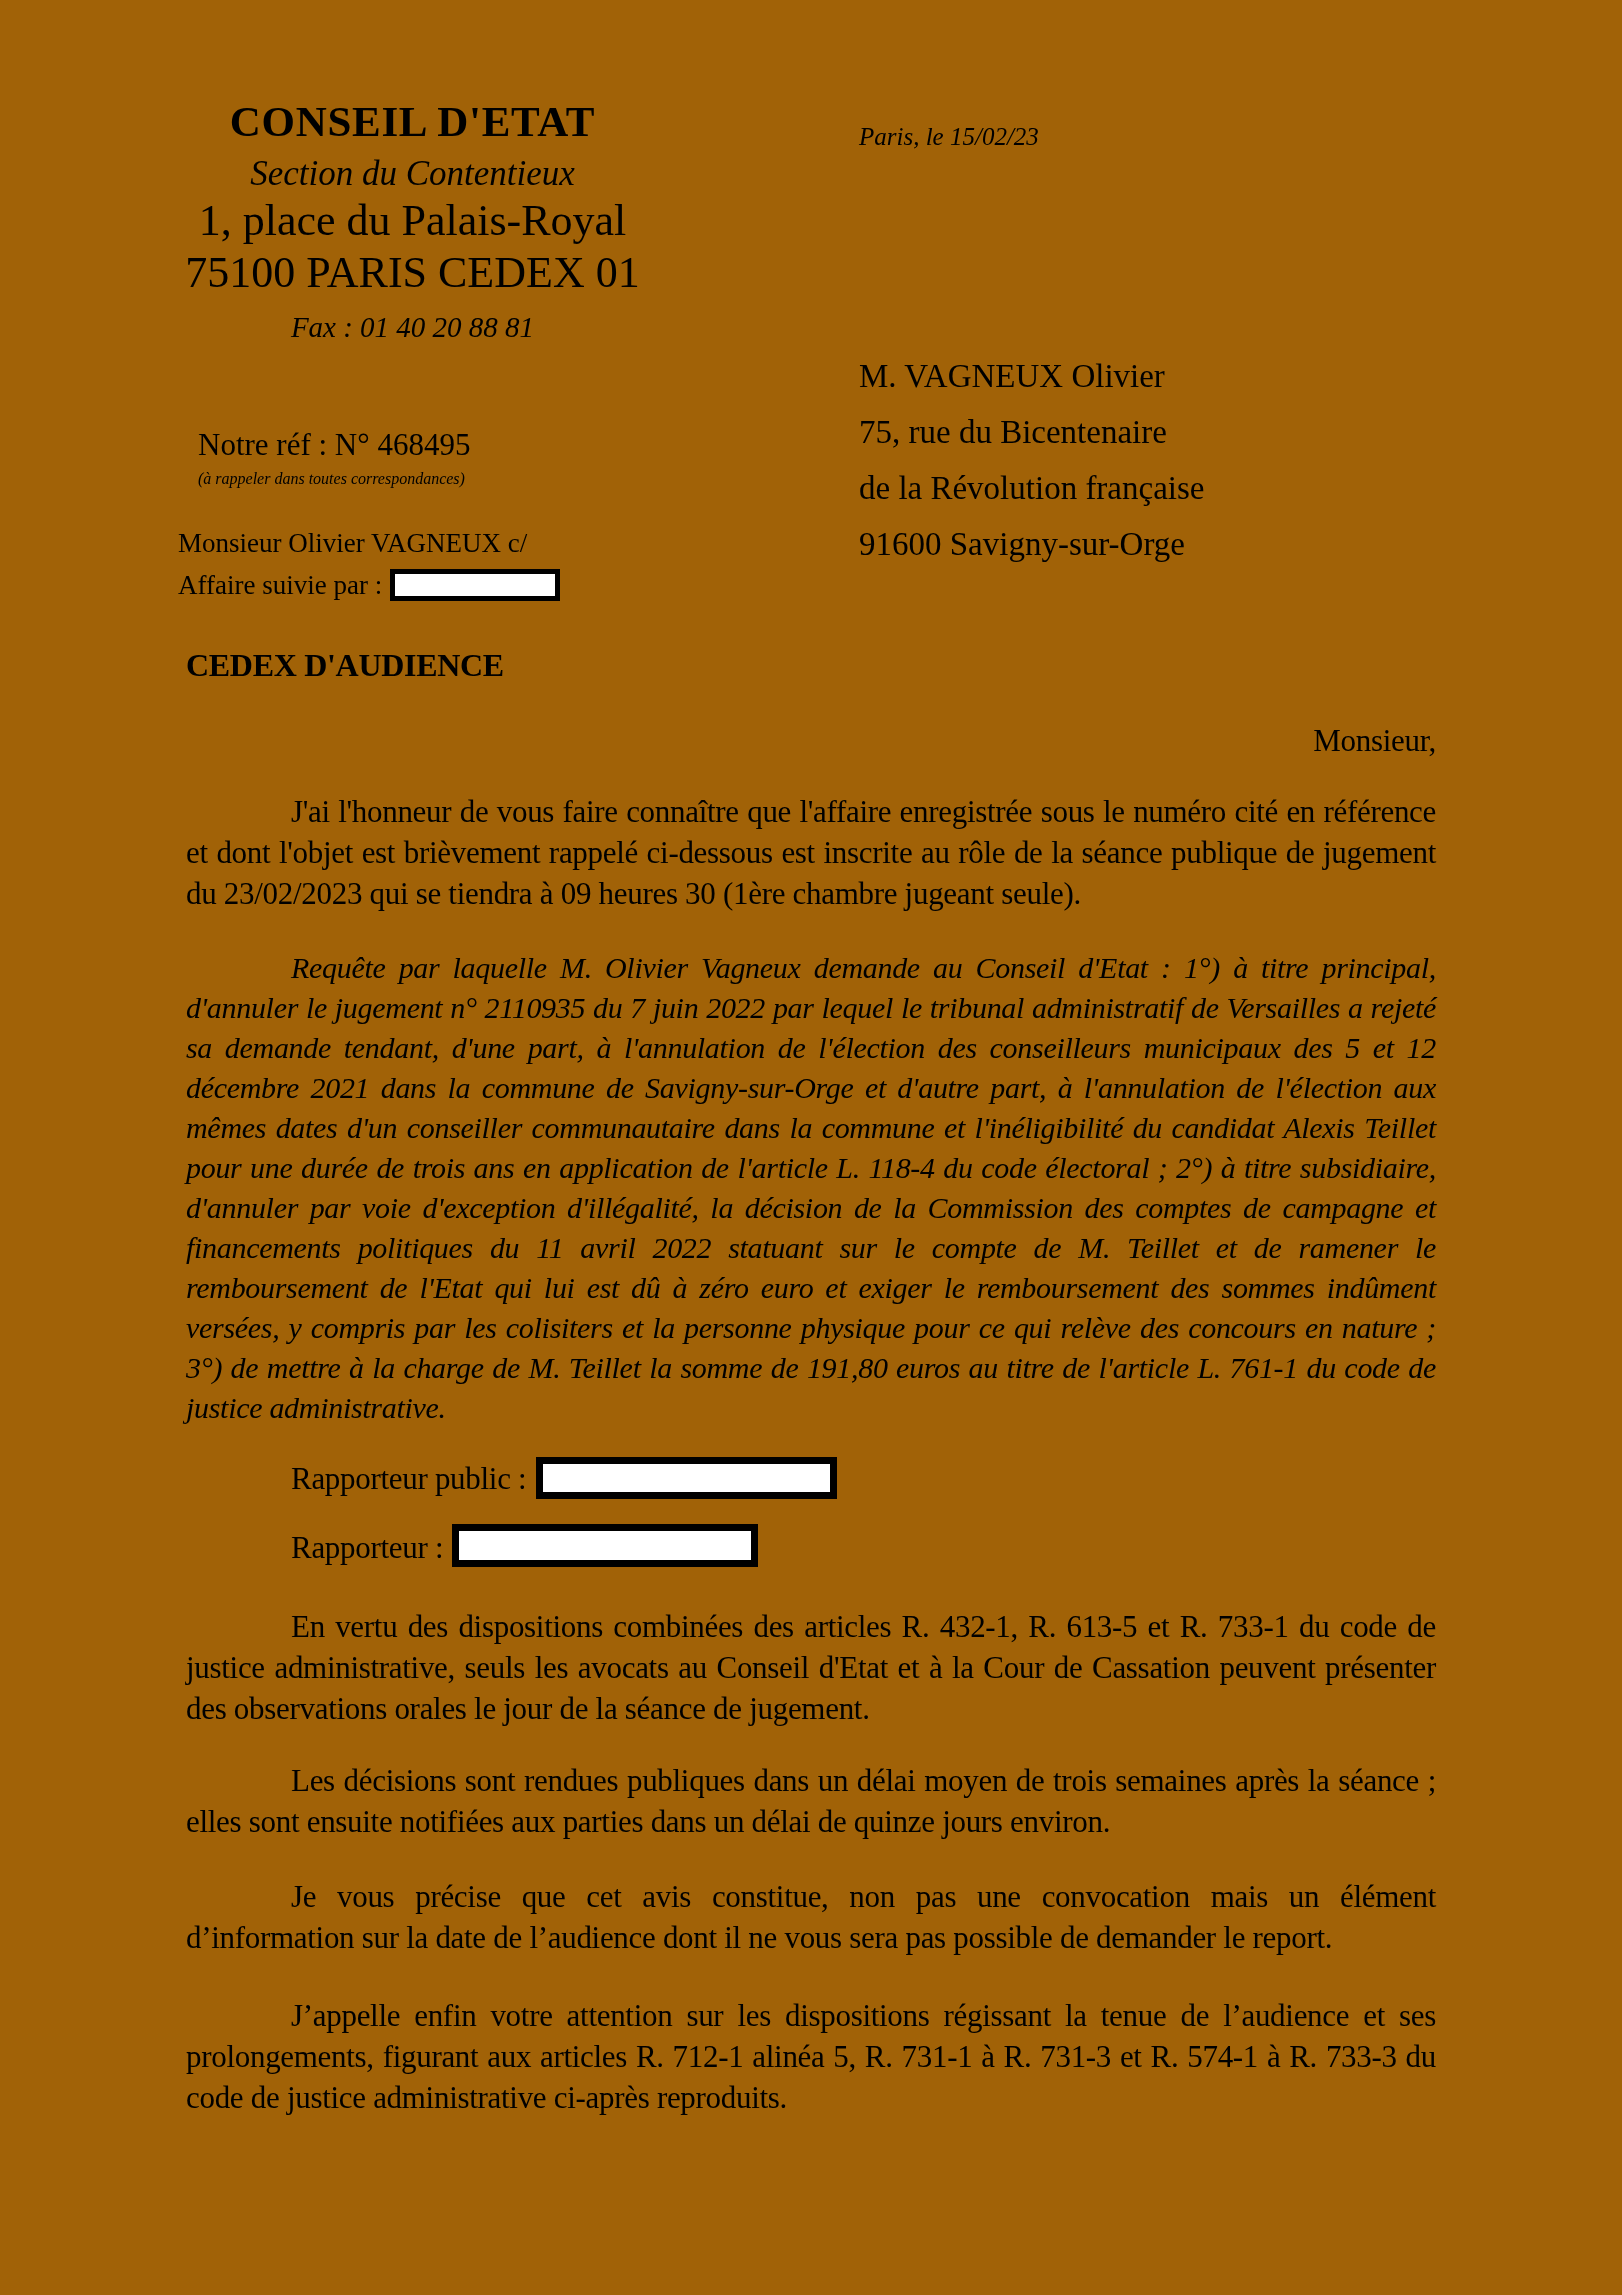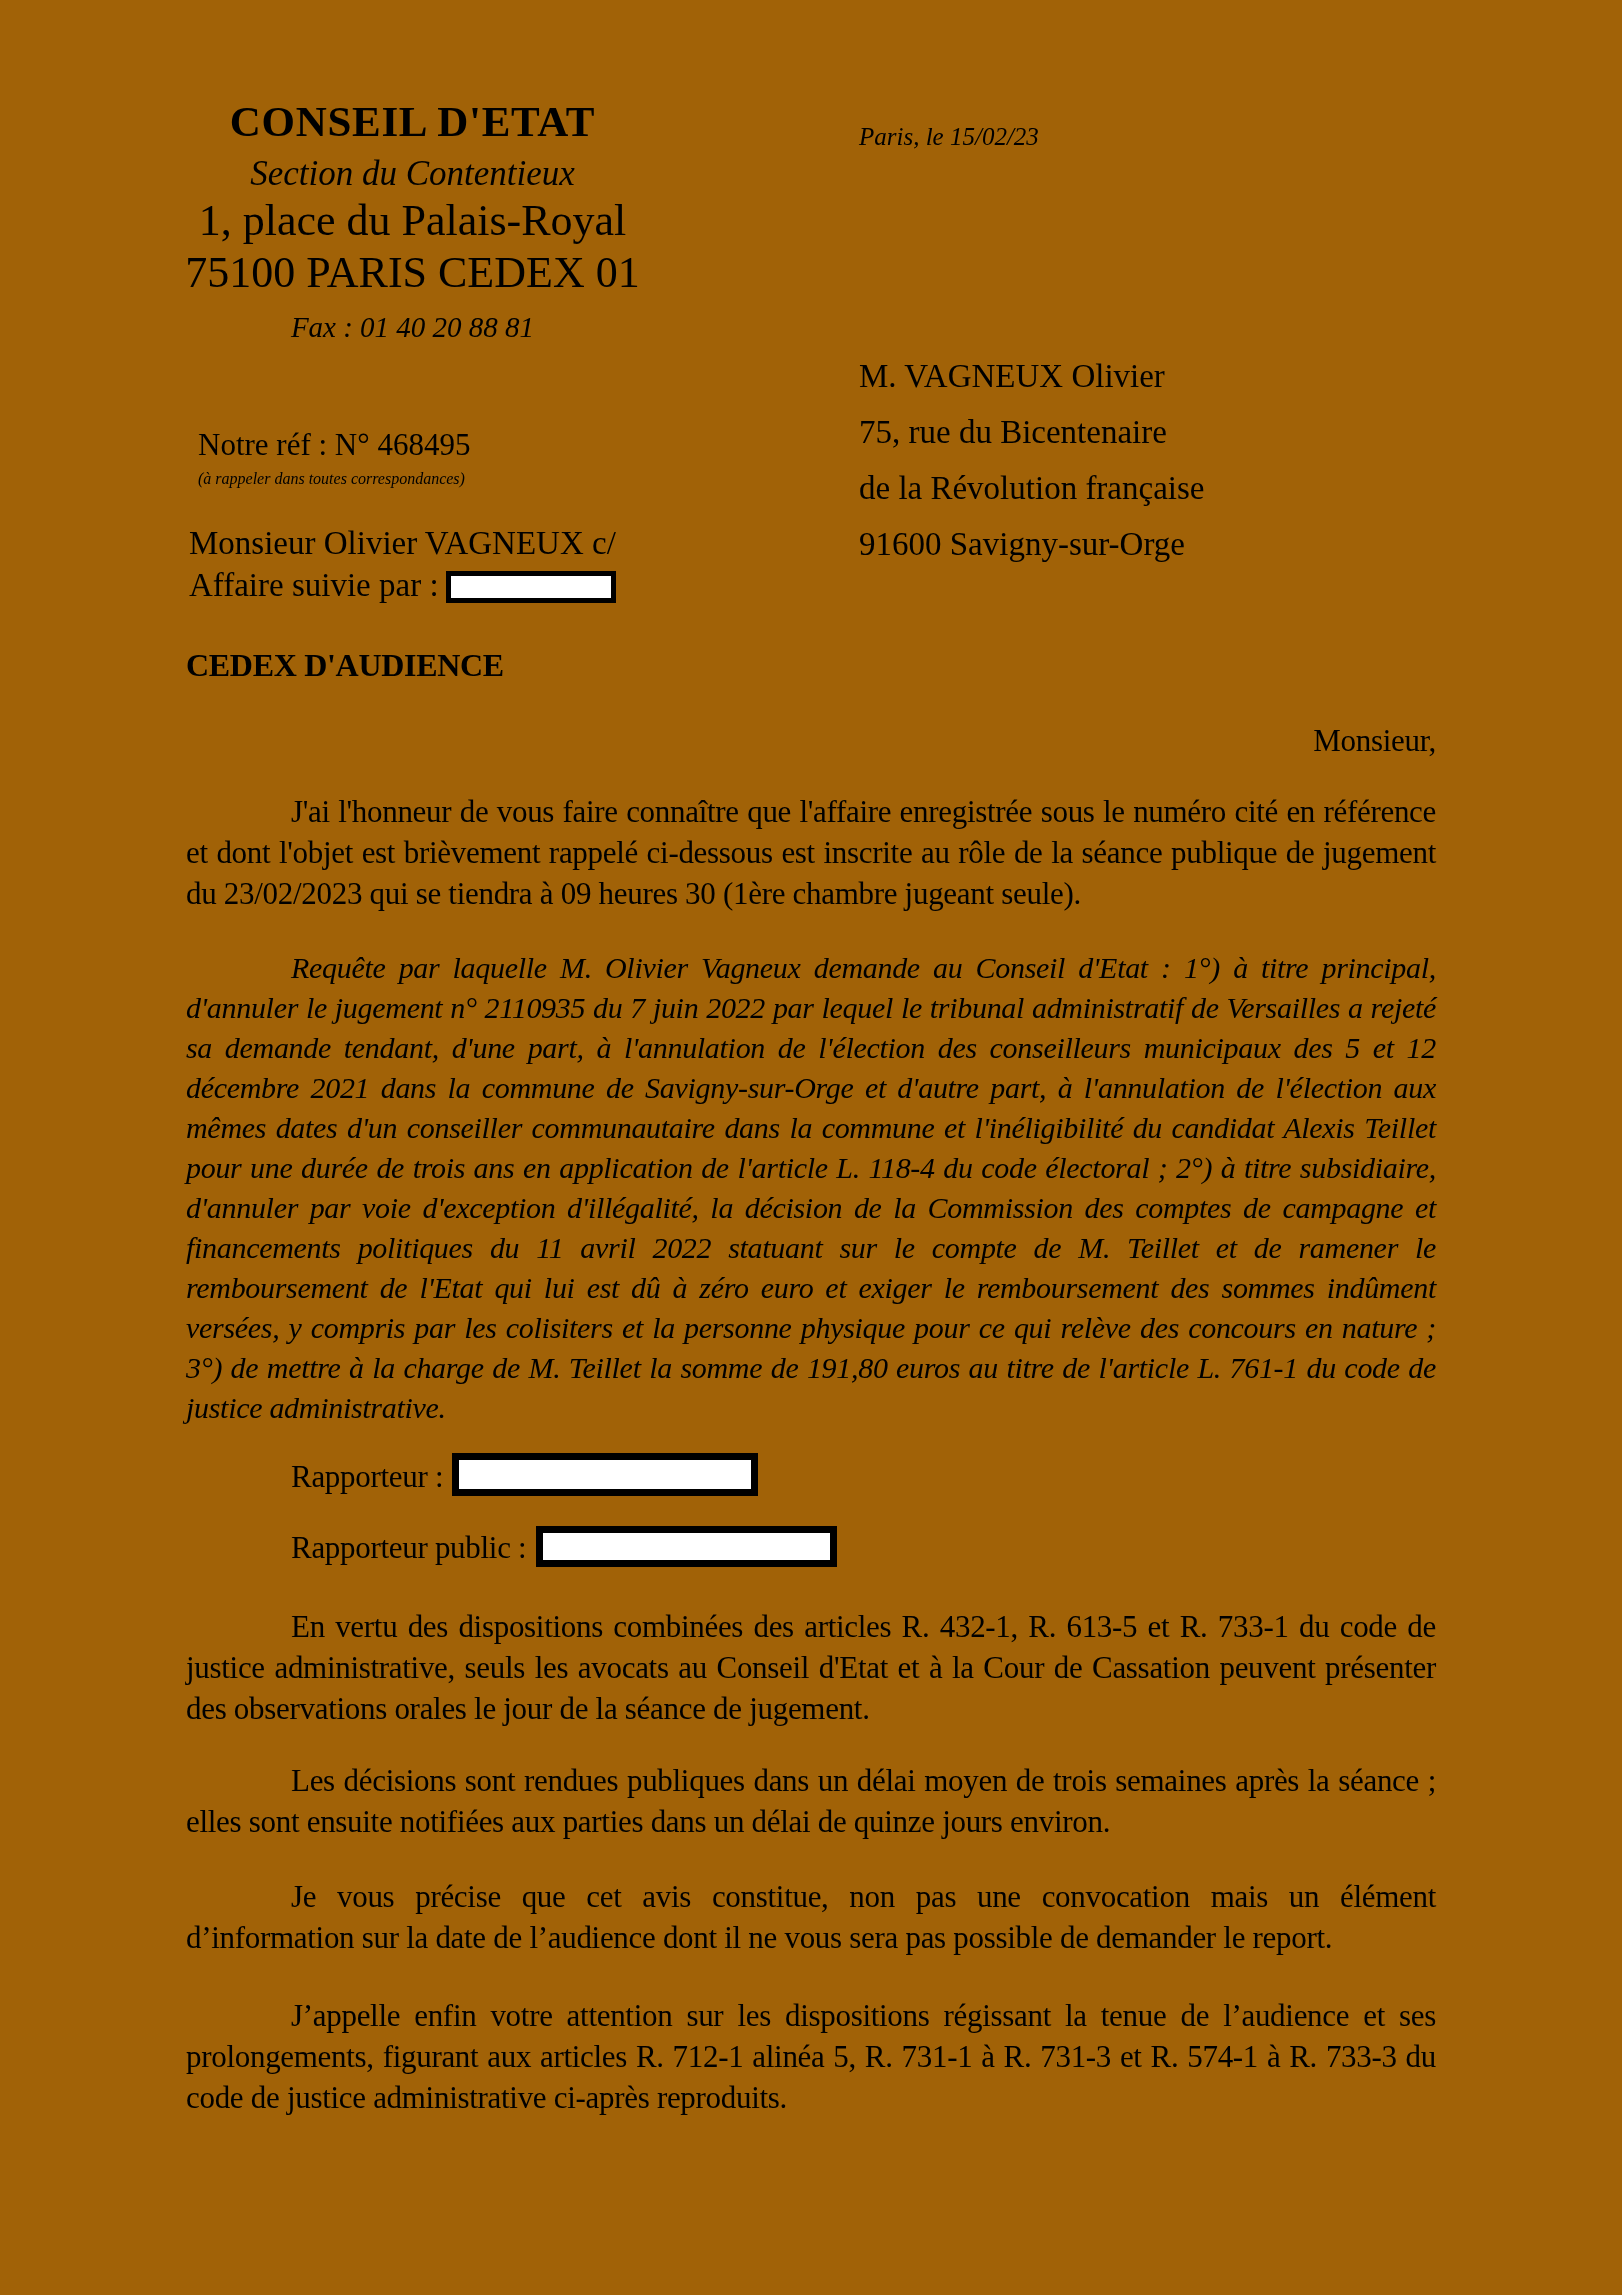--- a/index.html
+++ b/index.html
@@ -76,23 +76,23 @@
     font-size: 31px;
     white-space: nowrap;
   }
   .ref-note {
     font-size: 16px;
     font-style: italic;
     margin-top: 6.5px;
   }
   .caseblock {
     position: absolute;
-    left: 189px;
+    left: 178px;
     top: 522px;
-    font-size: 33px;
+    font-size: 27px;
     line-height: 42px;
     white-space: nowrap;
   }
   
   .redact {
     display: inline-block;
     background: #ffffff;
     border: 6.5px solid #000000;
   }
   .redact-tel     { width:  60px; height: 18.3px; border-width:  5.2px; margin-left: 6.5px; vertical-align: -5.2px;  }
@@ -165,23 +165,23 @@
 
   <div class="main">
     <div class="avis-heading">CEDEX D'AUDIENCE</div>
 
     <p class="salutation">Monsieur,</p>
 
     <p class="p-intro">J'ai l'honneur de vous faire connaître que l'affaire enregistrée sous le numéro cité en référence et dont l'objet est brièvement rappelé ci-dessous est inscrite au rôle de la séance publique de jugement du 23/02/2023 qui se tiendra à 09 heures 30 (1ère chambre jugeant seule).</p>
 
     <p class="p-requete">Requête par laquelle M. Olivier Vagneux demande au Conseil d'Etat : 1°) à titre principal, d'annuler le jugement n° 2110935 du 7 juin 2022 par lequel le tribunal administratif de Versailles a rejeté sa demande tendant, d'une part, à l'annulation de l'élection des conseilleurs municipaux des 5 et 12 décembre 2021 dans la commune de Savigny-sur-Orge et d'autre part, à l'annulation de l'élection aux mêmes dates d'un conseiller communautaire dans la commune et l'inéligibilité du candidat Alexis Teillet pour une durée de trois ans en application de l'article L. 118-4 du code électoral ; 2°) à titre subsidiaire, d'annuler par voie d'exception d'illégalité, la décision de la Commission des comptes de campagne et financements politiques  du 11 avril 2022 statuant sur le compte de M. Teillet et de ramener le remboursement de l'Etat qui lui est dû à zéro euro et exiger le remboursement des sommes indûment versées, y compris par les colisiters et la personne physique pour ce qui relève des concours en nature ; 3°) de mettre à la charge de M. Teillet la somme de 191,80 euros  au titre de l'article L. 761-1 du code de justice administrative.</p>
 
+    <div class="rap-line"><span>Rapporteur public :</span><span class="redact redact-rp"></span></div>
+
     <div class="rap-line second"><span>Rapporteur :</span><span class="redact redact-r"></span></div>
-
-    <div class="rap-line"><span>Rapporteur public :</span><span class="redact redact-rp"></span></div>
 
     <p class="p-avocats">En vertu des dispositions combinées des articles R. 432-1, R. 613-5 et R. 733-1 du code de justice administrative, seuls les avocats au Conseil d'Etat et à la Cour de Cassation peuvent présenter des observations orales le jour de la séance de jugement.</p>
 
     <p class="p-decisions">Les décisions sont rendues publiques dans un délai moyen de trois semaines après la séance ; elles sont ensuite notifiées aux parties dans un délai de quinze jours environ.</p>
 
     <p class="p-avis-info">Je vous précise que cet avis constitue, non pas une convocation mais un élément d’information sur la date de l’audience dont il ne vous sera pas possible de demander le report.</p>
 
     <p class="p-audience">J’appelle enfin votre attention sur les dispositions régissant la tenue de l’audience et ses prolongements, figurant aux articles R. 712-1 alinéa 5, R. 731-1 à R. 731-3 et R. 574-1 à R. 733-3 du code de justice administrative ci-après reproduits.</p>
   </div>
 

